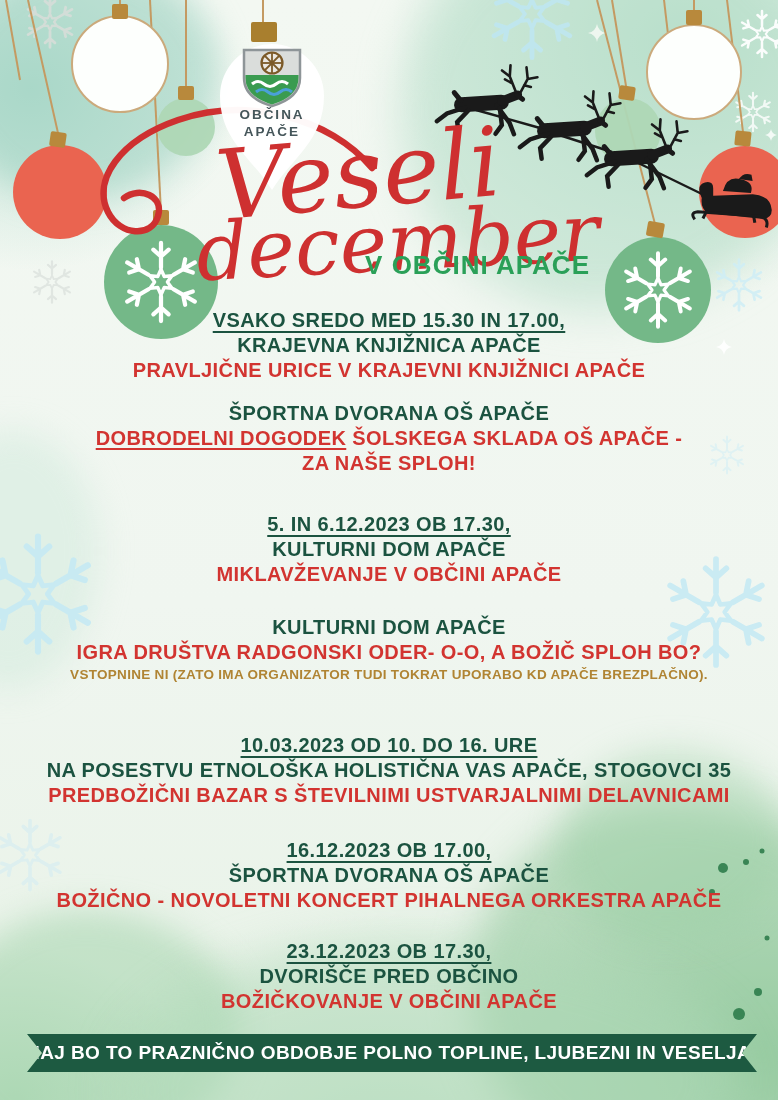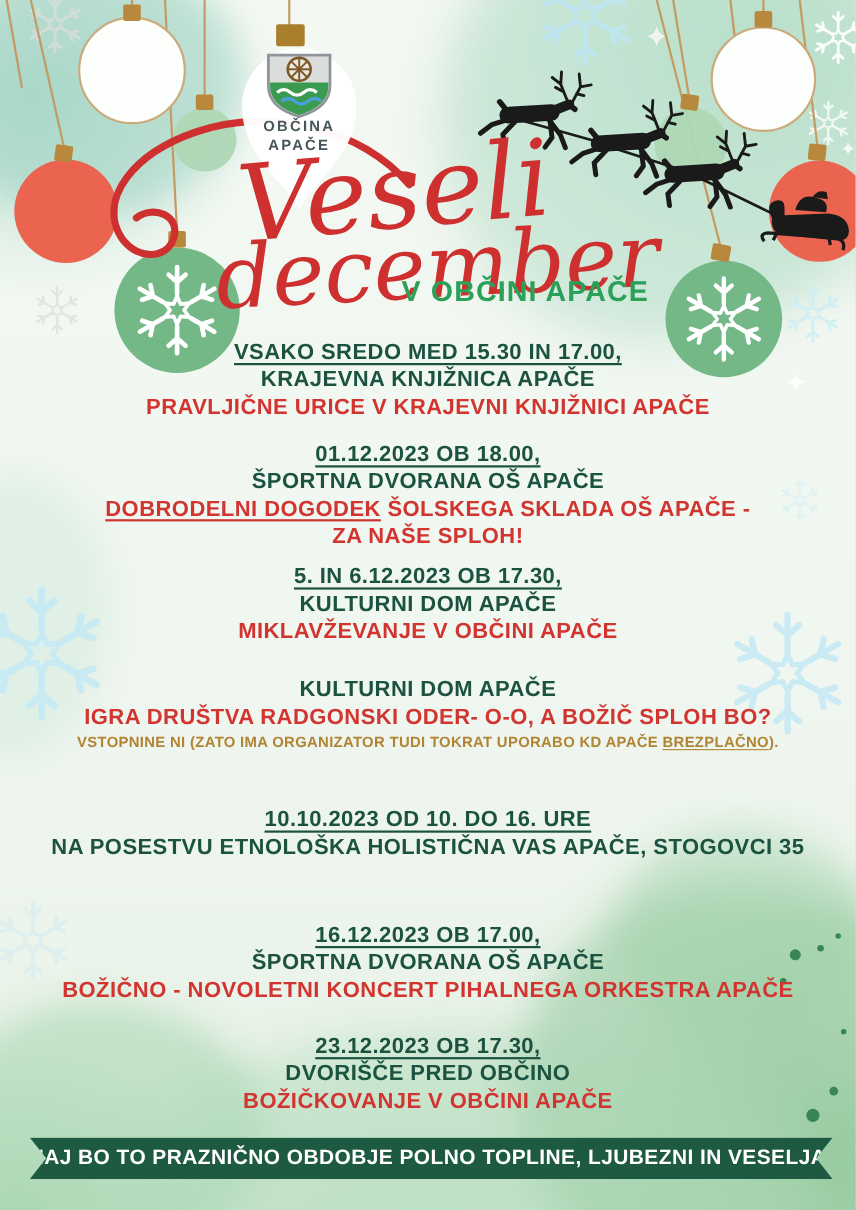--- a/index.html
+++ b/index.html
@@ -33,21 +33,21 @@
   .subtitle{position:absolute;left:330px;top:250px;width:260px;text-align:right;
     color:#2aa058;font-weight:bold;font-size:26px;letter-spacing:1px;white-space:nowrap;}
 
   .event{position:absolute;left:0;width:778px;text-align:center;font-weight:bold;letter-spacing:.4px;}
   .event div{line-height:25px;}
   .date{color:#1b5340;font-size:20px;text-decoration:underline;text-decoration-thickness:2px;text-underline-offset:4px;}
   .venue{color:#1b5340;font-size:20px;}
   .etitle{color:#d23430;font-size:20px;}
   .etitle .u{text-decoration:underline;text-decoration-thickness:2px;text-underline-offset:3px;}
   .note{color:#b08433;font-size:13.5px;letter-spacing:.3px;line-height:20px !important;}
-  .note .u{text-decoration:underline;text-underline-offset:2px;text-align:right;}
+  .note .u{text-underline-offset:2px;text-align:right;}
   .s1{top:308px;} .s2{top:401px;} .s3{top:512px;} .s4{top:615px;}
   .s5{top:733px;} .s6{top:838px;} .s7{top:939px;}
 
   .banner{position:absolute;left:27px;top:1034px;width:730px;height:38px;background:#1d5a41;
     clip-path:polygon(0 0,100% 0,calc(100% - 15px) 50%,100% 100%,0 100%,15px 50%);
     display:flex;align-items:center;justify-content:center;
     color:#ffffff;font-weight:bold;font-size:19px;letter-spacing:.4px;white-space:nowrap;}
 </style>
 </head>
 <body>
@@ -202,40 +202,40 @@
   <div class="script w2">december</div>
   <div class="subtitle">V OBČINI APAČE</div>
 
   <div class="event s1">
     <div class="date">VSAKO SREDO MED 15.30 IN 17.00,</div>
     <div class="venue">KRAJEVNA KNJIŽNICA APAČE</div>
     <div class="etitle">PRAVLJIČNE URICE V KRAJEVNI KNJIŽNICI APAČE</div>
   </div>
 
   <div class="event s2">
-    <div class="date">01.12.2023 OB 18.00,</div>
     <div class="venue">ŠPORTNA DVORANA OŠ APAČE</div>
     <div class="etitle"><span class="u">DOBRODELNI DOGODEK</span><span> ŠOLSKEGA SKLADA OŠ APAČE -</span><br><span>ZA NAŠE SPLOH!</span></div>
   </div>
 
   <div class="event s3">
     <div class="date">5. IN 6.12.2023 OB 17.30,</div>
     <div class="venue">KULTURNI DOM APAČE</div>
     <div class="etitle">MIKLAVŽEVANJE V OBČINI APAČE</div>
   </div>
 
   <div class="event s4">
     <div class="venue">KULTURNI DOM APAČE</div>
     <div class="etitle">IGRA DRUŠTVA RADGONSKI ODER- O-O, A BOŽIČ SPLOH BO?</div>
     <div class="note"><span>VSTOPNINE NI (ZATO IMA ORGANIZATOR TUDI TOKRAT UPORABO KD APAČE </span><span class="u">BREZPLAČNO</span><span>).</span></div>
   </div>
 
   <div class="event s5">
-    <div class="date">10.10.2023 OD 10. DO 16. URE</div>
+    <div class="date">10.03.2023 OD 10. DO 16. URE</div>
     <div class="venue">NA POSESTVU ETNOLOŠKA HOLISTIČNA VAS APAČE, STOGOVCI 35</div>
+    <div class="etitle">PREDBOŽIČNI BAZAR S ŠTEVILNIMI USTVARJALNIMI DELAVNICAMI</div>
   </div>
 
   <div class="event s6">
     <div class="date">16.12.2023 OB 17.00,</div>
     <div class="venue">ŠPORTNA DVORANA OŠ APAČE</div>
     <div class="etitle">BOŽIČNO - NOVOLETNI KONCERT PIHALNEGA ORKESTRA APAČE</div>
   </div>
 
   <div class="event s7">
     <div class="date">23.12.2023 OB 17.30,</div>

